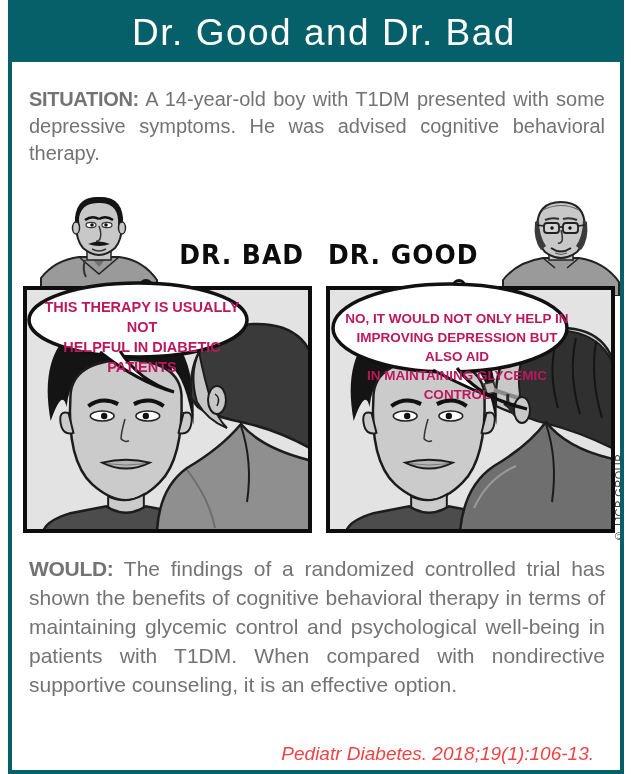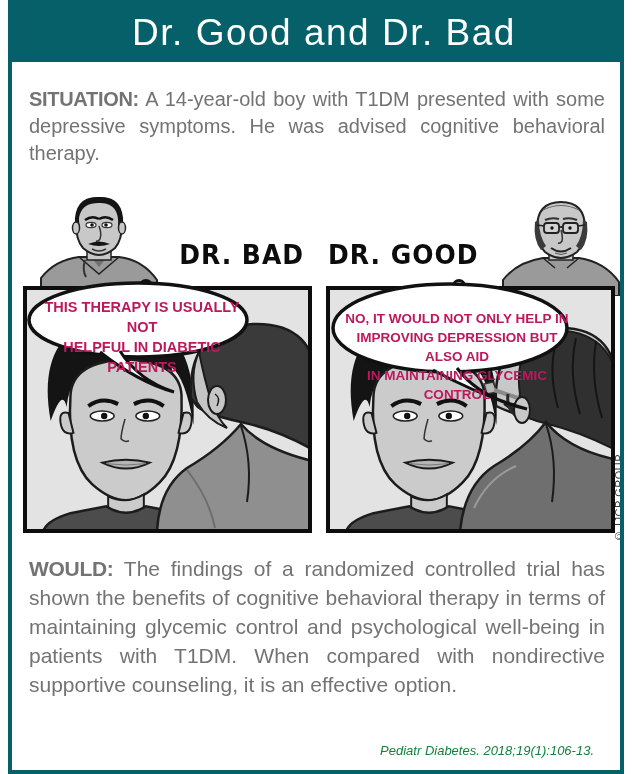--- a/index.html
+++ b/index.html
@@ -63,21 +63,21 @@
   }
   #bubble-bad .bubble-text{top:17px;font-size:14.5px;line-height:20px;}
   #bubble-good .bubble-text{top:27px;font-size:13.5px;line-height:19px;}
   #copyright{
     position:absolute;z-index:3;left:601px;top:252px;height:100px;width:17px;
     writing-mode:vertical-rl;transform:rotate(180deg);
     font-size:11px;color:#3a3a3a;letter-spacing:0.5px;white-space:nowrap;
   }
   #citation{
     position:absolute;right:26px;top:739px;margin:0;
-    font-style:italic;font-size:13px;color:#15803d;
+    font-style:italic;font-size:19px;color:#ef4444;
   }
 </style>
 </head>
 <body>
 
 <div id="frame">
 
   <div id="header">
     <h1>Dr. Good and Dr. Bad</h1>
   </div>

